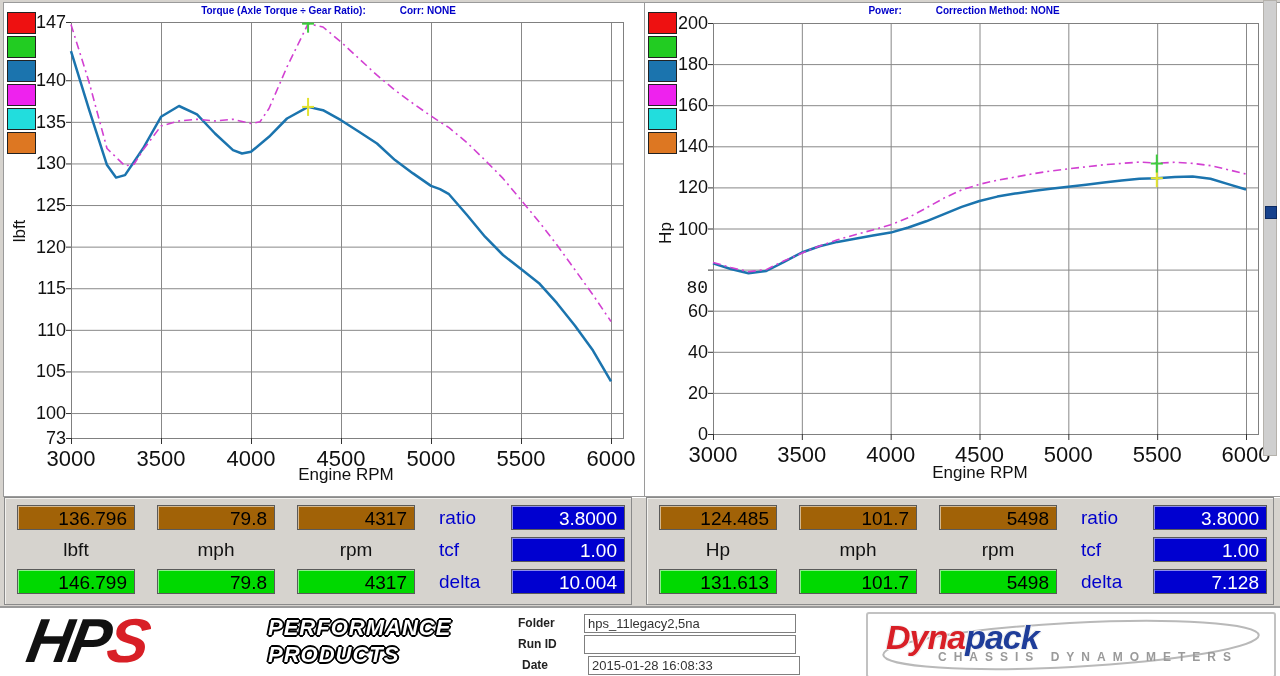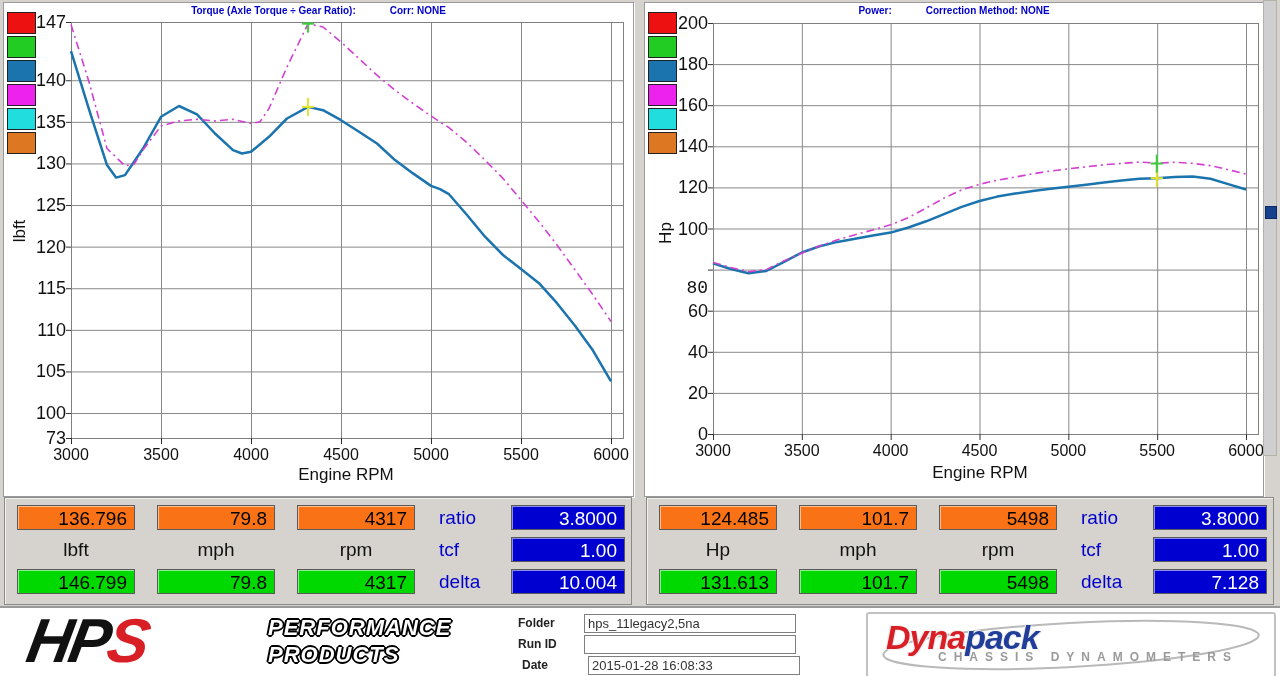--- a/index.html
+++ b/index.html
@@ -1,32 +1,32 @@
 <!DOCTYPE html>
 <html><head>
 <meta charset="utf-8">
 <style>
   html,body{margin:0;padding:0;}
   body{width:1280px;height:676px;background:#d6d3ce;font-family:"Liberation Sans",sans-serif;overflow:hidden;position:relative;}
   .screen{position:absolute;inset:0;}
-  .chart-panel{position:absolute;background:#ffffff;border:1px solid #9a9a9a;box-shadow:1px 1px 0 #fff;}
+  .chart-panel{position:absolute;background:#ffffff;border:1px solid #9a9a9a;box-shadow:1px 1px 0 #fff;padding-left:20px;}
   .chart-title{position:absolute;top:2px;left:0;right:0;text-align:center;font-size:10px;font-weight:bold;color:#0000c8;}
   .title-gap{display:inline-block;width:34px;}
   .legend{position:absolute;left:3px;top:9px;}
   .legend .sw{width:27px;height:20px;border:1px solid #222;margin-bottom:2px;}
   .y-axis-label{position:absolute;font-size:17px;color:#111;transform:rotate(-90deg);transform-origin:center;width:60px;text-align:center;}
   .x-axis-label{position:absolute;font-size:17px;color:#111;text-align:center;width:140px;}
   .ytick{position:absolute;font-size:18px;color:#111;text-align:right;width:50px;}
-  .xtick{position:absolute;font-size:16px;color:#111;text-align:center;width:60px;}
+  .xtick{position:absolute;font-size:22px;color:#111;text-align:center;width:60px;}
   svg.plot{position:absolute;}
   .scroll-track{position:absolute;left:1263px;top:0;width:14px;height:456px;background:#cfcfcf;border:1px solid #b5b2ac;box-sizing:border-box;}
   .scroll-thumb{position:absolute;left:1px;top:205px;width:10px;height:11px;background:#16418c;border:1px solid #0c2a61;}
   .value-panel{position:absolute;top:497px;width:626px;height:106px;background:#d6d3ce;border:1px solid #8a8a8a;box-shadow:inset 1px 1px 0 #f2f1ee;}
   .vbox{position:absolute;width:118px;height:25px;border:1px solid #5a5a5a;box-shadow:inset 1px 1px 0 rgba(255,255,255,.55);font-size:19px;line-height:25px;text-align:right;padding-right:7px;box-sizing:border-box;color:#000;}
-  .vbox.yellow{background:#f97316;}
+  .vbox.yellow{background:#a16207;}
   .vbox.green{background:#00d900;}
   .vbox.blue{background:#0000d0;color:#fff;width:114px;}
   .unit-label{position:absolute;width:118px;font-size:19px;color:#111;text-align:center;line-height:25px;}
   .side-label{position:absolute;width:72px;font-size:19px;color:#0000cc;line-height:25px;}
   .r0{top:7px;} .r1{top:39px;} .r2{top:71px;}
   .c0{left:12px;} .c1{left:152px;} .c2{left:292px;} .cl{left:434px;} .cb{left:506px;}
   .footer{position:absolute;left:0;top:606px;width:1280px;height:70px;background:#fff;border-top:2px solid #9a9a9a;}
   .hps-logo{position:absolute;left:28px;top:0px;transform:skewX(-10deg);font-weight:900;font-style:italic;font-size:62px;line-height:66px;letter-spacing:-3px;}
   .hps-hp{color:#111;} .hps-s{color:#d81f26;}
   .hps-text{position:absolute;left:268px;top:6px;font-style:italic;font-weight:900;font-size:22px;line-height:27px;color:#fff;letter-spacing:1px;

